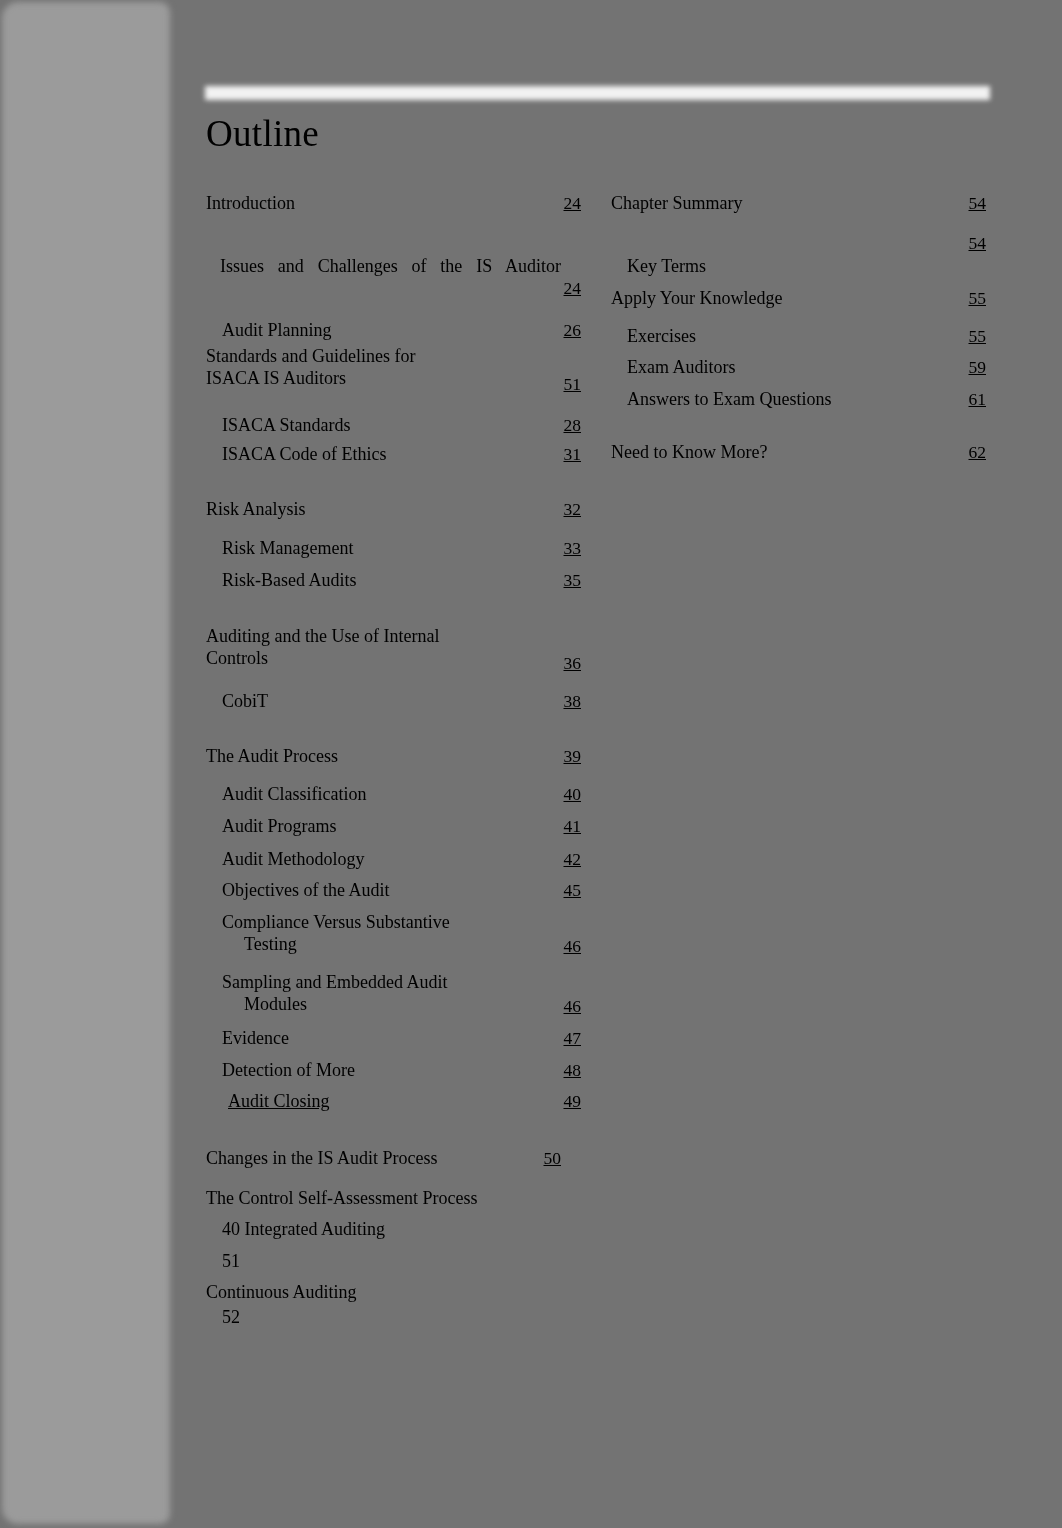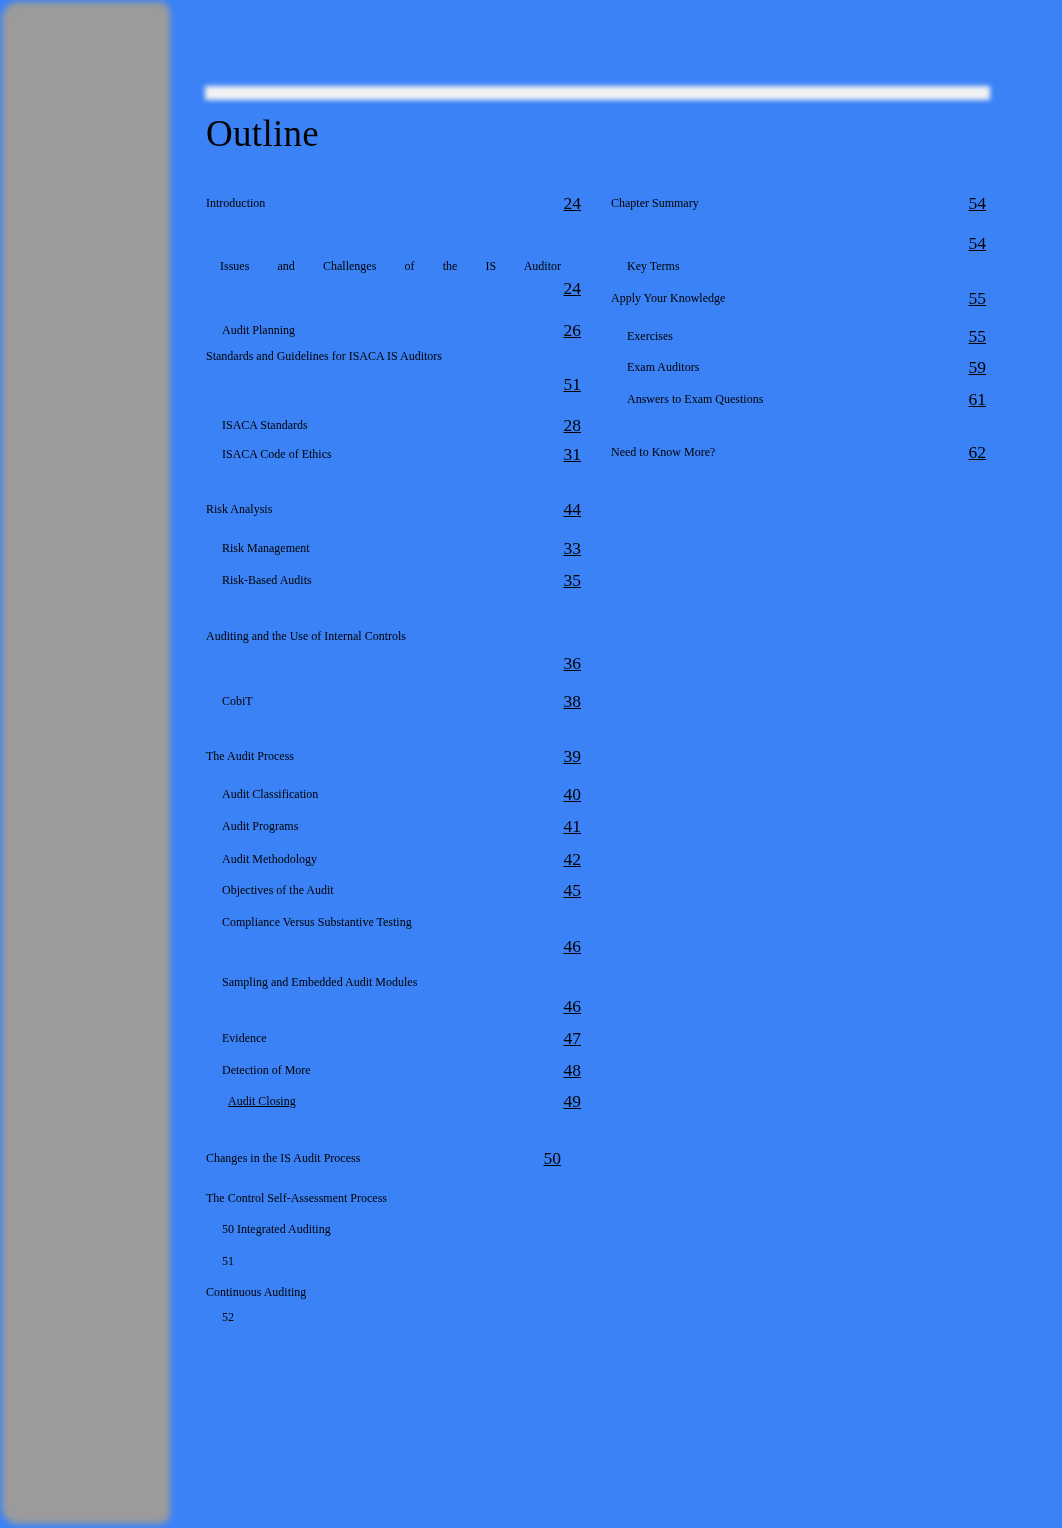--- a/index.html
+++ b/index.html
@@ -9,21 +9,21 @@
   }
   body {
     font-family: "Liberation Serif", "DejaVu Serif", serif;
     color: #000000;
   }
   #page {
     position: relative;
     width: 1062px;
     height: 1528px;
     overflow: hidden;
-    background: #3b82f6;
+    background: #737373;
   }
 
   
   #sidebar-tab {
     position: absolute;
     left: 2px;
     top: 2px;
     width: 168px;
     height: 1522px;
     background: #9b9b9b;
@@ -65,21 +65,21 @@
 
   .row {
     position: absolute;
     left: 0;
     width: 100%;
   }
   .row .label {
     position: absolute;
     left: 0;
     top: 0;
-    font-size: 12px;
+    font-size: 18px;
     line-height: 22px;
   }
   .row .num {
     position: absolute;
     right: 0;
     top: 0;
     font-size: 17.5px;
     line-height: 22px;
     text-align: right;
     text-decoration: underline;
@@ -154,21 +154,21 @@
       <span class="num">28</span>
     </div>
 
     <div class="row lvl1" style="top:443px">
       <span class="label">ISACA Code of Ethics</span>
       <span class="num">31</span>
     </div>
 
     <div class="row lvl0" style="top:498px">
       <span class="label">Risk Analysis</span>
-      <span class="num">44</span>
+      <span class="num">32</span>
     </div>
 
     <div class="row lvl1" style="top:537px">
       <span class="label">Risk Management</span>
       <span class="num">33</span>
     </div>
 
     <div class="row lvl1" style="top:569px">
       <span class="label">Risk-Based Audits</span>
       <span class="num">35</span>
@@ -243,21 +243,21 @@
     <div class="row lvl0" style="top:1147px">
       <span class="label">Changes in the IS Audit Process</span>
       <span class="num" style="right:20px">50</span>
     </div>
 
     <div class="row lvl0" style="top:1187px">
       <span class="label">The Control Self-Assessment Process</span>
     </div>
 
     <div class="row lvl1" style="top:1218px">
-      <span class="label">50   Integrated Auditing</span>
+      <span class="label">40   Integrated Auditing</span>
     </div>
 
     <div class="row lvl1" style="top:1250px">
       <span class="label">51</span>
     </div>
 
     <div class="row lvl0" style="top:1281px">
       <span class="label">Continuous Auditing</span>
     </div>
 

